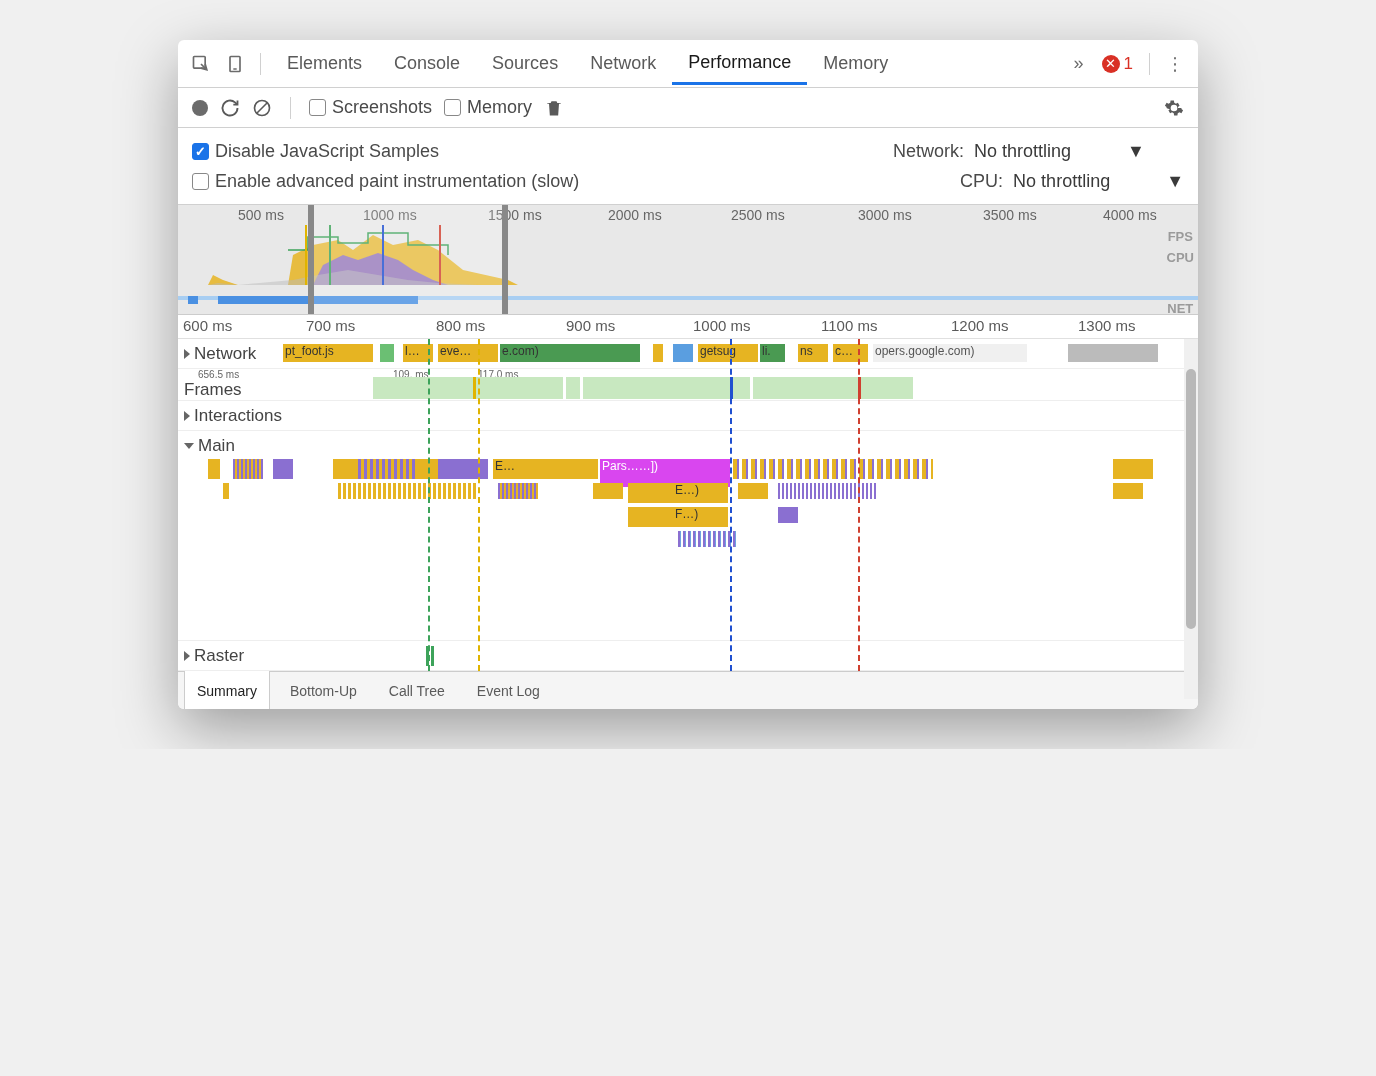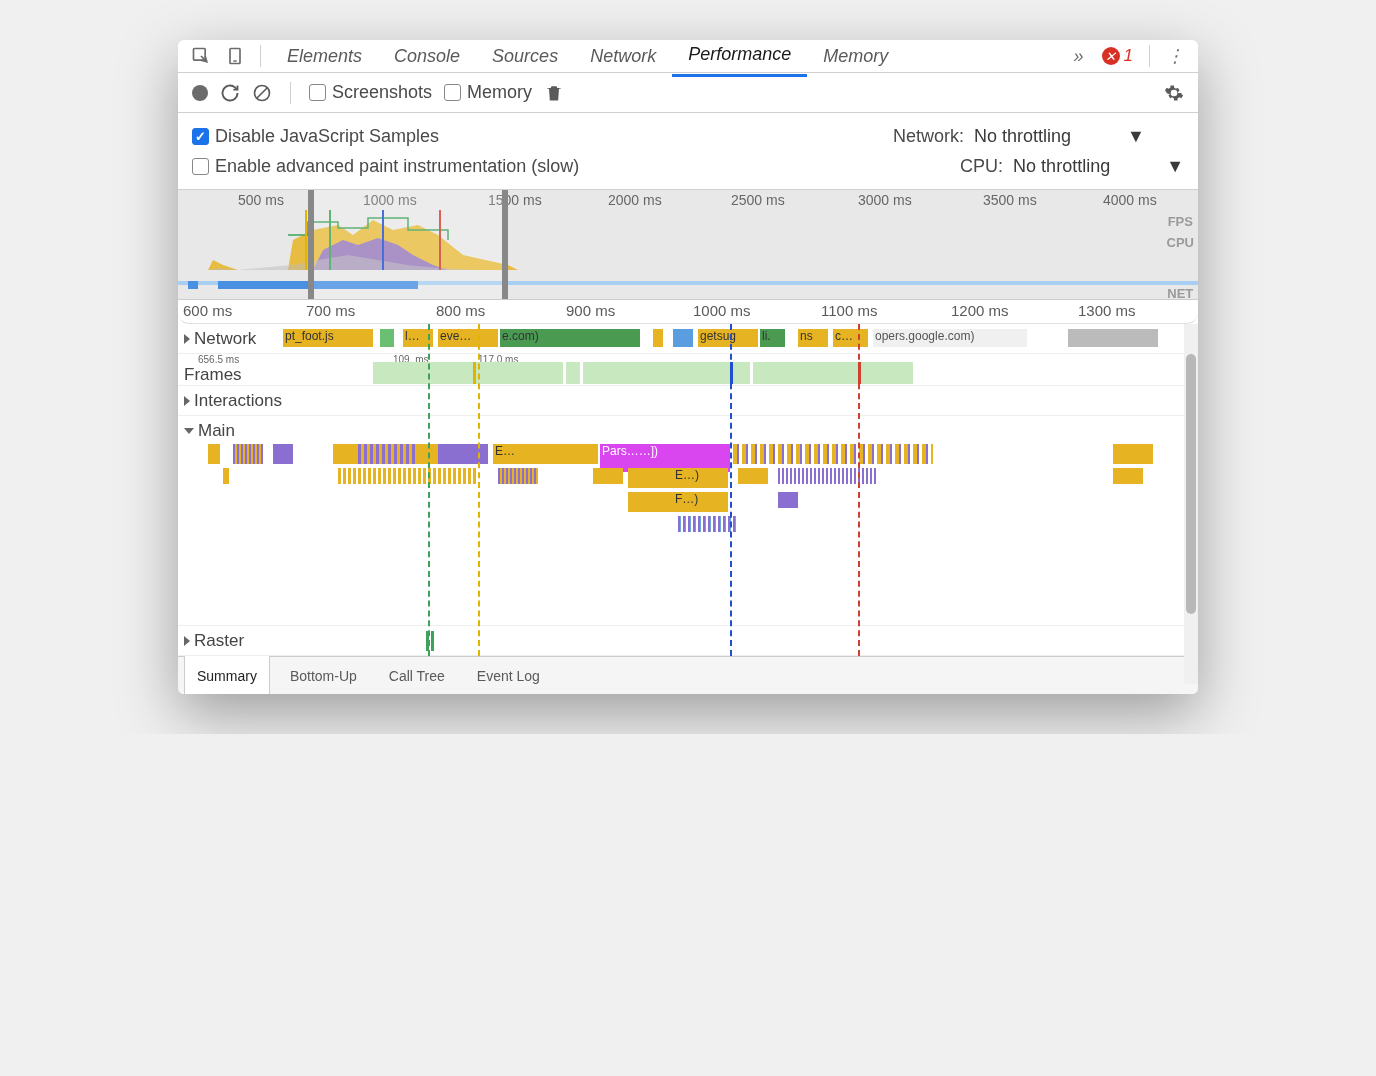--- a/index.html
+++ b/index.html
@@ -3,21 +3,21 @@
 <meta charset="utf-8">
 <style>
 * { margin: 0; padding: 0; box-sizing: border-box; font-family: -apple-system, BlinkMacSystemFont, "Segoe UI", Helvetica, Arial, sans-serif; }
 body { background: #f0f0f0; padding: 40px; }
 .window { width: 1020px; background: #fff; border-radius: 6px; box-shadow: 0 20px 60px rgba(0,0,0,0.35); overflow: hidden; margin: 0 auto; }
 .titlebar { background: linear-gradient(#ebebeb,#d9d9d9); height: 36px; display: flex; align-items: center; padding: 0 12px; border-bottom: 1px solid #bdbdbd; }
 .traffic { display: flex; gap: 8px; margin-right: 14px; }
 .traffic span { width: 13px; height: 13px; border-radius: 50%; }
 .tl-close { background:#ff5f57; } .tl-min { background:#ffbd2e; } .tl-max { background:#28c940; }
 .titlebar-title { color:#4a4a4a; font-size:17px; white-space: nowrap; overflow: hidden; }
-.tabbar { display:flex; align-items:center; height:33px; border-bottom:1px solid #d0d0d0; padding:0 8px; gap:4px;font-style:italic; }
+.tabbar { display:flex; align-items:center; height:48px; border-bottom:1px solid #d0d0d0; padding:0 8px; gap:4px; }
 .tabbar .icon-btn { width:30px; height:30px; display:flex; align-items:center; justify-content:center; color:#6b6b6b; cursor:pointer; }
 .divider { width:1px; height:22px; background:#d0d0d0; margin:0 6px; }
 .tabs { display:flex; gap:0; flex:1; }
 .tab { padding:0 16px; height:42px; display:flex; align-items:center; color:#5a5a5a; font-size:18px; cursor:pointer; }
 .tab.active { color:#1a1a1a; border-bottom:3px solid #1a73e8; }
 .overflow { color:#6b6b6b; padding:0 8px; cursor:pointer; font-size:18px; }
 .err-badge { display:flex; align-items:center; gap:4px; padding:0 6px; cursor:pointer; }
 .err-x { width:18px; height:18px; border-radius:50%; background:#d93025; color:#fff; font-size:13px; display:flex; align-items:center; justify-content:center; }
 .err-badge span.ct { color:#d93025; font-size:17px; }
 .kebab { width:30px; text-align:center; color:#6b6b6b; cursor:pointer; font-size:18px; }
@@ -36,21 +36,21 @@
 .settings-row .lbl { color:#4a4a4a; font-size:18px; margin-right:10px; }
 .settings-row .sel { font-size:18px; color:#3a3a3a; cursor:pointer; display:flex; align-items:center; gap:56px; }
 .overview { background:#e8e8e8; height:110px; position:relative; border-bottom:1px solid #ccc; }
 .ov-ticks { position:absolute; top:0; left:0; right:0; height:20px; display:flex; color:#666; font-size:14px; }
 .ov-tick { position:absolute; top:2px; }
 .ov-labels { position:absolute; right:4px; top:22px; color:#9a9a9a; font-size:13px; font-weight:bold; text-align:center; line-height:1.6; }
 .ov-sel { position:absolute; top:0; bottom:0; border-left:6px solid #888; border-right:6px solid #888; background:rgba(255,255,255,0.18); }
 .ov-chart { position:absolute; left:0; right:0; top:20px; height:60px; }
 .ov-net { position:absolute; left:0; right:0; bottom:8px; height:10px; }
 .tracks { position:relative; background:#fff; }
-.ruler { height:24px; border-bottom:1px solid #e0e0e0; position:relative; background:#fff; color:#5a5a5a; font-size:15px;border-radius:11px; }
+.ruler { height:24px; border-bottom:1px solid #e0e0e0; position:relative; background:#fff; color:#5a5a5a; font-size:15px; }
 .ruler span { position:absolute; top:2px; }
 .track { border-bottom:1px solid #eee; position:relative; }
 .track-hdr { display:flex; align-items:center; gap:4px; height:30px; padding-left:6px; color:#444; font-size:17px; cursor:pointer; position:absolute; z-index:5; }
 .tri { display:inline-block; width:0; height:0; border-left:6px solid #666; border-top:5px solid transparent; border-bottom:5px solid transparent; }
 .tri.down { border-top:6px solid #666; border-left:5px solid transparent; border-right:5px solid transparent; border-bottom:none; }
 .track-body { position:relative; height:100%; margin-left:0; }
 .bar { position:absolute; height:18px; font-size:12px; overflow:hidden; white-space:nowrap; padding:0 2px; color:#333; }
 .main-track { height:210px; }
 .scrollbar { position:absolute; right:0; top:0; width:14px; background:#f0f0f0; }
 .scrollbar .thumb { position:absolute; left:2px; right:2px; background:#b8b8b8; border-radius:5px; }

